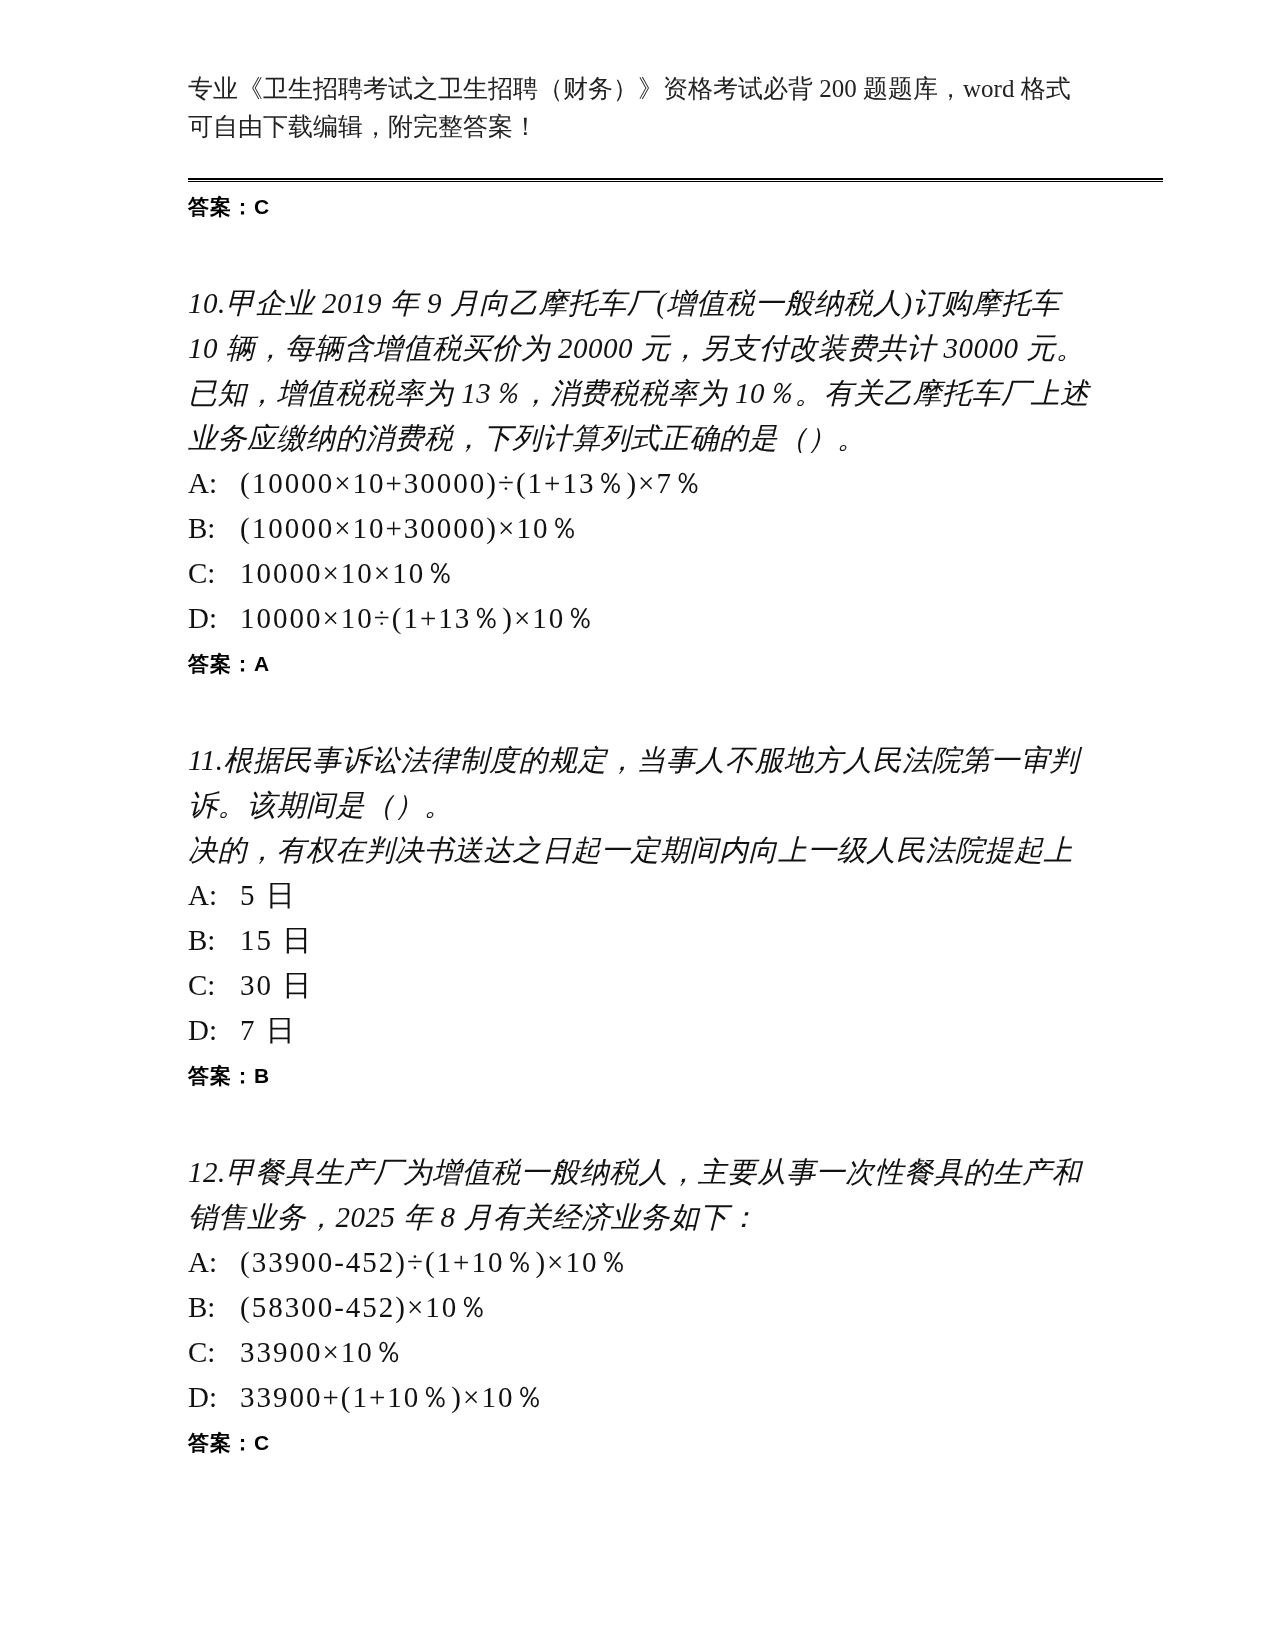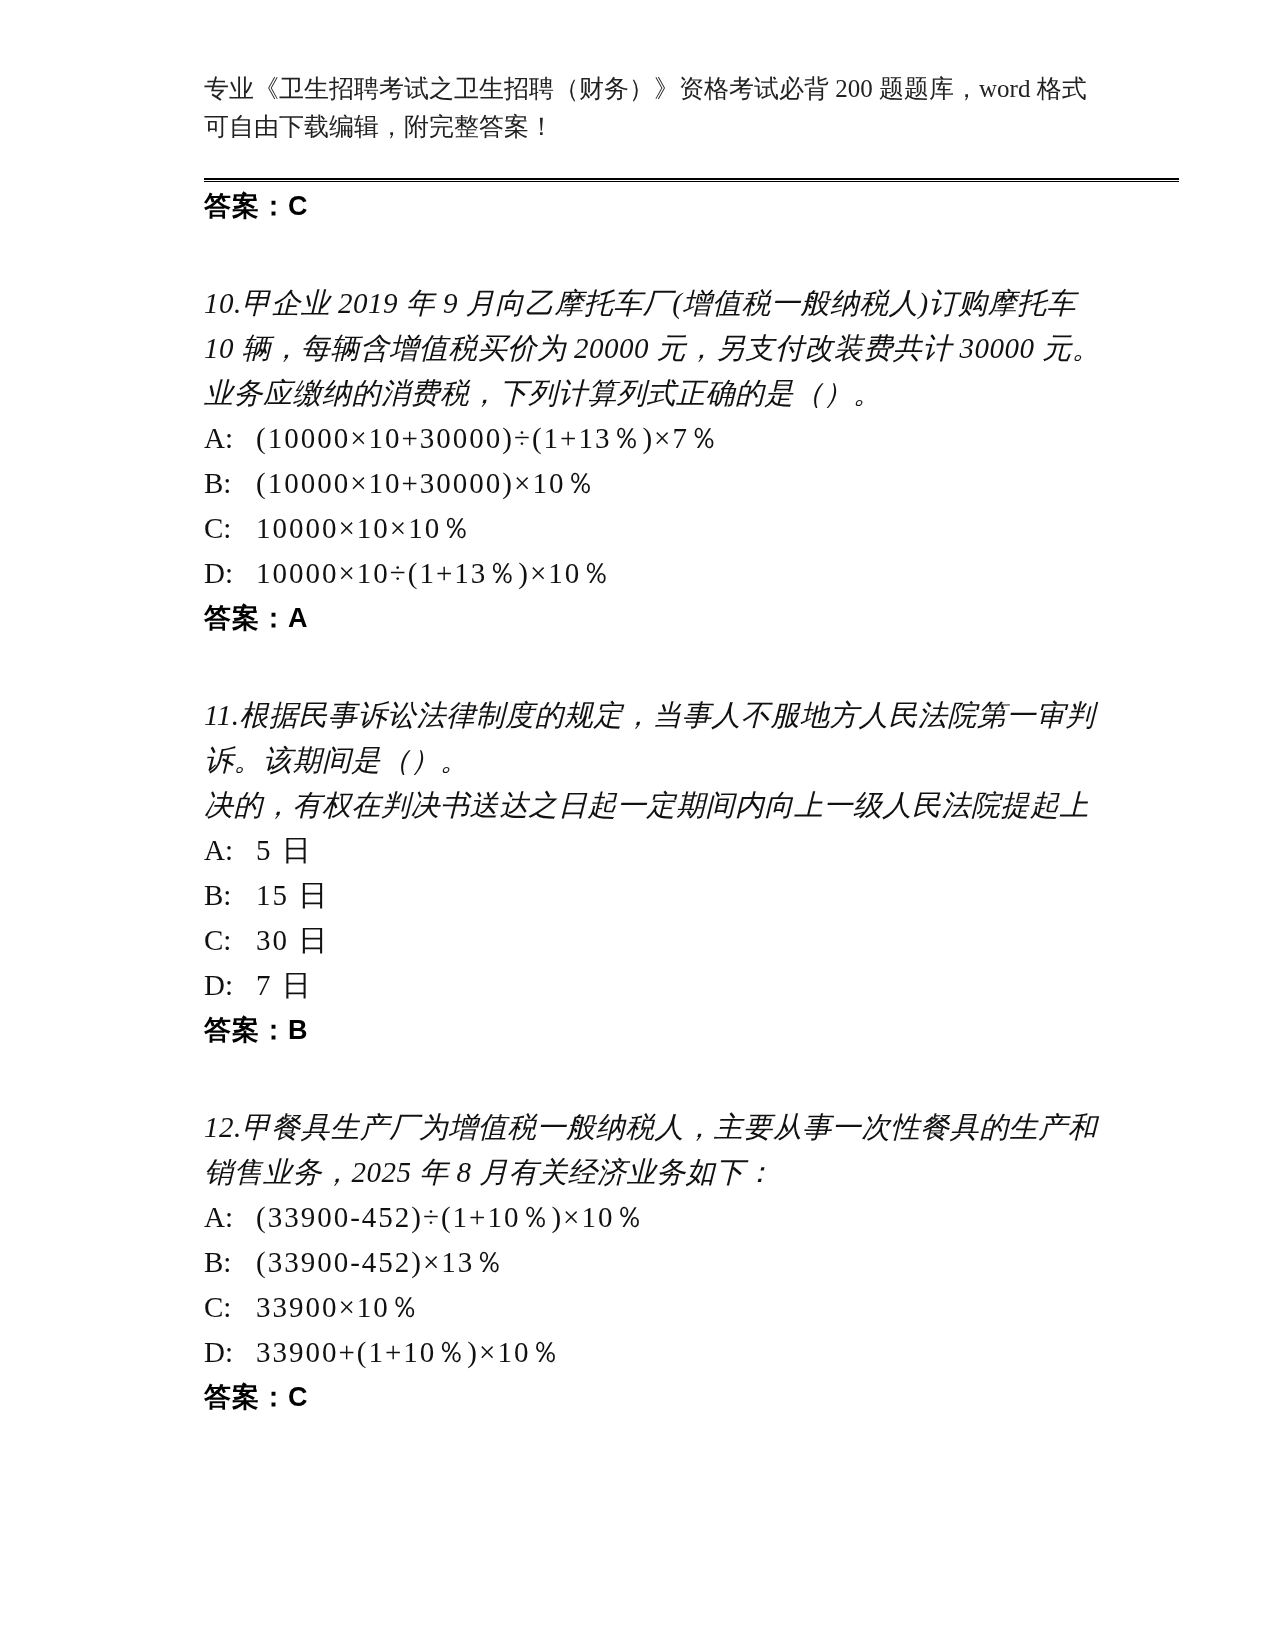--- a/index.html
+++ b/index.html
@@ -5,41 +5,40 @@
   * { box-sizing: border-box; margin: 0; padding: 0; }
   html, body { background: #ffffff; }
   .page {
     position: relative;
     width: 1275px;
     height: 1650px;
     background: #ffffff;
     color: #111111;
     overflow: hidden;
     font-family: "Liberation Serif", "DejaVu Serif", serif;
-    padding-left: 16px;
   }
   .doc-header {
     margin: 70px 100px 0 188px;
     font-size: 25px;
     line-height: 38px;
     color: #222222;
   }
   .doc-header .hline { white-space: nowrap; }
   .double-rule {
     margin-left: 188px;
     margin-top: 32px;
     width: 975px;
     height: 4px;
     border-top: 2.5px solid #000000;
     border-bottom: 1.5px solid #000000;
   }
   .answer-line {
     font-family: "Liberation Sans", "DejaVu Sans", sans-serif;
     font-weight: 600;
-    font-size: 27px;
+    font-size: 21px;
     line-height: 45px;
     letter-spacing: 1px;
     color: #000000;
     white-space: nowrap;
   }
   .top-answer {
     margin-left: 188px;
     margin-top: 2px;
   }
   .question {
@@ -63,20 +62,21 @@
     <div class="hline">可自由下载编辑，附完整答案！</div>
   </div>
 
   <div class="double-rule"></div>
 
   <div class="answer-line top-answer">答案：C</div>
 
   <div class="question">
     <div class="qline">10.甲企业 2019 年 9 月向乙摩托车厂(增值税一般纳税人)订购摩托车</div>
     <div class="qline">10 辆，每辆含增值税买价为 20000 元，另支付改装费共计 30000 元。</div>
+    <div class="qline">已知，增值税税率为 13％，消费税税率为 10％。有关乙摩托车厂上述</div>
     <div class="qline">业务应缴纳的消费税，下列计算列式正确的是（）。</div>
     <div class="option">
       <span class="opt-label">A:</span>
       <span class="opt-text">(10000×10+30000)÷(1+13％)×7％</span>
     </div>
     <div class="option">
       <span class="opt-label">B:</span>
       <span class="opt-text">(10000×10+30000)×10％</span>
     </div>
     <div class="option">
@@ -115,21 +115,21 @@
 
   <div class="question">
     <div class="qline">12.甲餐具生产厂为增值税一般纳税人，主要从事一次性餐具的生产和</div>
     <div class="qline">销售业务，2025 年 8 月有关经济业务如下：</div>
     <div class="option">
       <span class="opt-label">A:</span>
       <span class="opt-text">(33900-452)÷(1+10％)×10％</span>
     </div>
     <div class="option">
       <span class="opt-label">B:</span>
-      <span class="opt-text">(33900-452)×13％</span>
+      <span class="opt-text">(58300-452)×10％</span>
     </div>
     <div class="option">
       <span class="opt-label">C:</span>
       <span class="opt-text">33900×10％</span>
     </div>
     <div class="option">
       <span class="opt-label">D:</span>
       <span class="opt-text">33900+(1+10％)×10％</span>
     </div>
     <div class="answer-line">答案：C</div>

